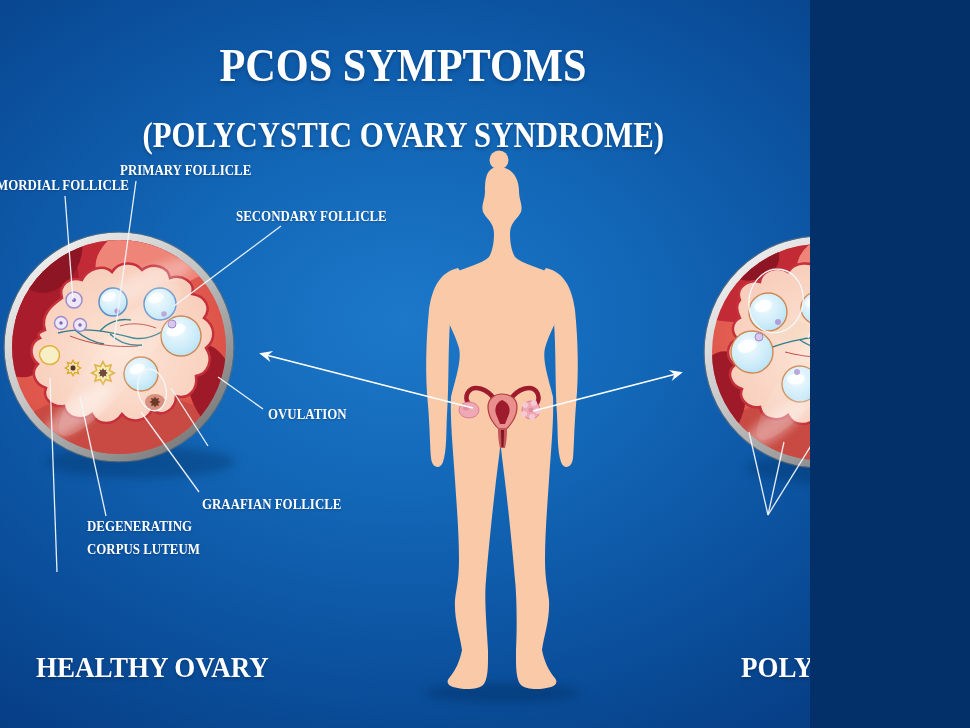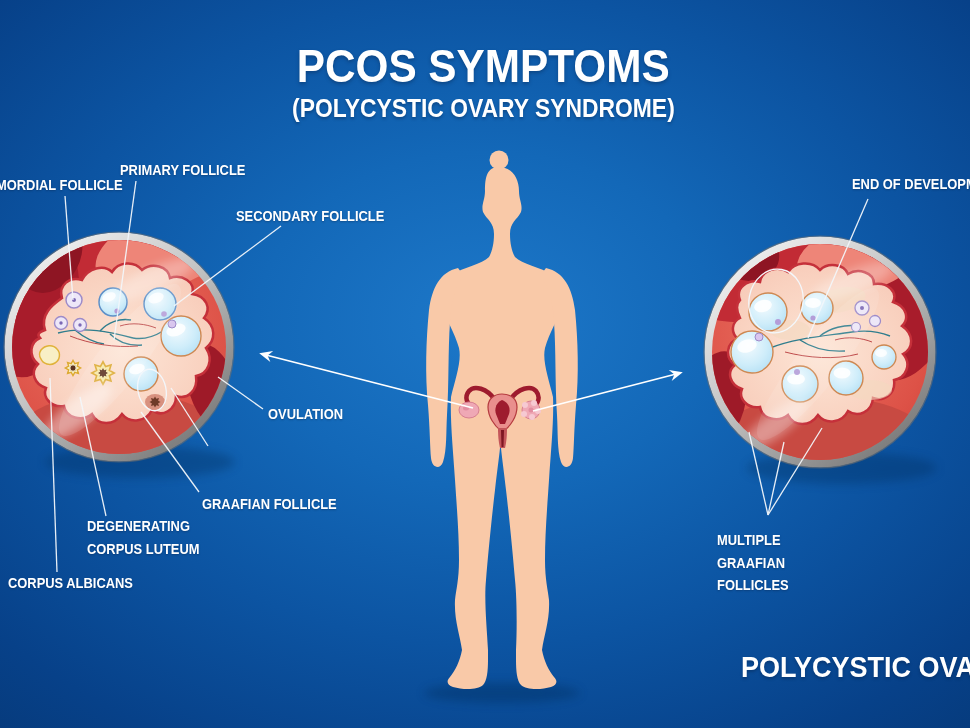--- a/index.html
+++ b/index.html
@@ -1,36 +1,36 @@
 <!DOCTYPE html>
 <html><head>
 <meta charset="utf-8">
 <style>
   html,body{margin:0;padding:0;background:#04306a;}
   .stage{
-    position:relative;width:970px;height:728px;overflow:hidden;
-    font-family:Liberation Sans, sans-serif;
+    position:relative;width:810px;height:728px;overflow:hidden;
+    font-family:Liberation Serif, serif;
     background:radial-gradient(ellipse 760px 560px at 50% 44%, #1d78c9 0%, #1368b8 30%, #0c54a2 58%, #074189 85%, #063a7b 100%);
   }
   .lbl{
     position:absolute;color:#fff;font-weight:700;font-size:15px;line-height:1.5;
     text-shadow:0 1px 2px rgba(8,30,60,.35);white-space:nowrap;
   }
   .lbl .cx{display:inline-block;transform:scaleX(.86);transform-origin:0 0;}
   .lbl.wrap{white-space:normal;}
   .lbl.wrap .cx{white-space:normal;}
   .caption{
     position:absolute;color:#fff;font-weight:700;font-size:30px;
     text-shadow:0 2px 3px rgba(8,30,60,.35);white-space:nowrap;
   }
   .caption .cx{display:inline-block;transform:scaleX(.9);transform-origin:0 0;}
   .title-wrap{position:absolute;left:0;right:4px;top:38px;text-align:center;color:#fff;}
   .title-main{font-size:47px;font-weight:700;letter-spacing:0px;text-shadow:0 2px 4px rgba(8,30,60,.35);}
   .title-main .cx{display:inline-block;transform:scaleX(.9);transform-origin:50% 50%;white-space:nowrap;}
-  .title-sub{font-size:26px;font-weight:700;margin-top:0;text-shadow:0 2px 3px rgba(8,30,60,.35);}
+  .title-sub{font-size:35px;font-weight:700;margin-top:24px;text-shadow:0 2px 3px rgba(8,30,60,.35);}
   .title-sub .cx{display:inline-block;transform:scaleX(.88);transform-origin:50% 50%;white-space:nowrap;}
   svg{position:absolute;left:0;top:0;}
 </style>
 </head>
 <body>
 
 <div class="stage">
 
 <svg width="970" height="728" viewBox="0 0 970 728">
   <defs>
@@ -296,19 +296,18 @@
     <div class="title-main"><span class="cx">PCOS SYMPTOMS</span></div>
     <div class="title-sub"><span class="cx">(POLYCYSTIC OVARY SYNDROME)</span></div>
   </div>
 
   <div class="lbl" style="left:-4px;top:174px;"><span class="cx">MORDIAL FOLLICLE</span></div>
   <div class="lbl" style="left:236px;top:205px;"><span class="cx">SECONDARY FOLLICLE</span></div>
   <div class="lbl" style="left:120px;top:159px;"><span class="cx">PRIMARY FOLLICLE</span></div>
   <div class="lbl" style="left:268px;top:403px;text-align:right;"><span class="cx">OVULATION</span></div>
   <div class="lbl wrap" style="left:87px;top:515px;"><span class="cx" style="width:172px">DEGENERATING CORPUS LUTEUM</span></div>
   <div class="lbl" style="left:202px;top:493px;"><span class="cx">GRAAFIAN FOLLICLE</span></div>
-  <div class="lbl" style="left:8px;top:572px;"><span class="cx">CORPUS ALBICANS</span></div>
 
   <div class="lbl" style="left:852px;top:173px;"><span class="cx">END OF DEVELOPMENT</span></div>
-  <div class="lbl wrap" style="left:717px;top:529px;"><span class="cx" style="width:155px">MULTIPLE GRAAFIAN FOLLICLES</span></div>
-
+
+  <div class="caption" style="left:36px;top:650px;"><span class="cx">HEALTHY OVARY</span></div>
   <div class="caption" style="left:741px;top:650px;"><span class="cx">POLYCYSTIC OVARY</span></div>
 </div>
 
 </body></html>

